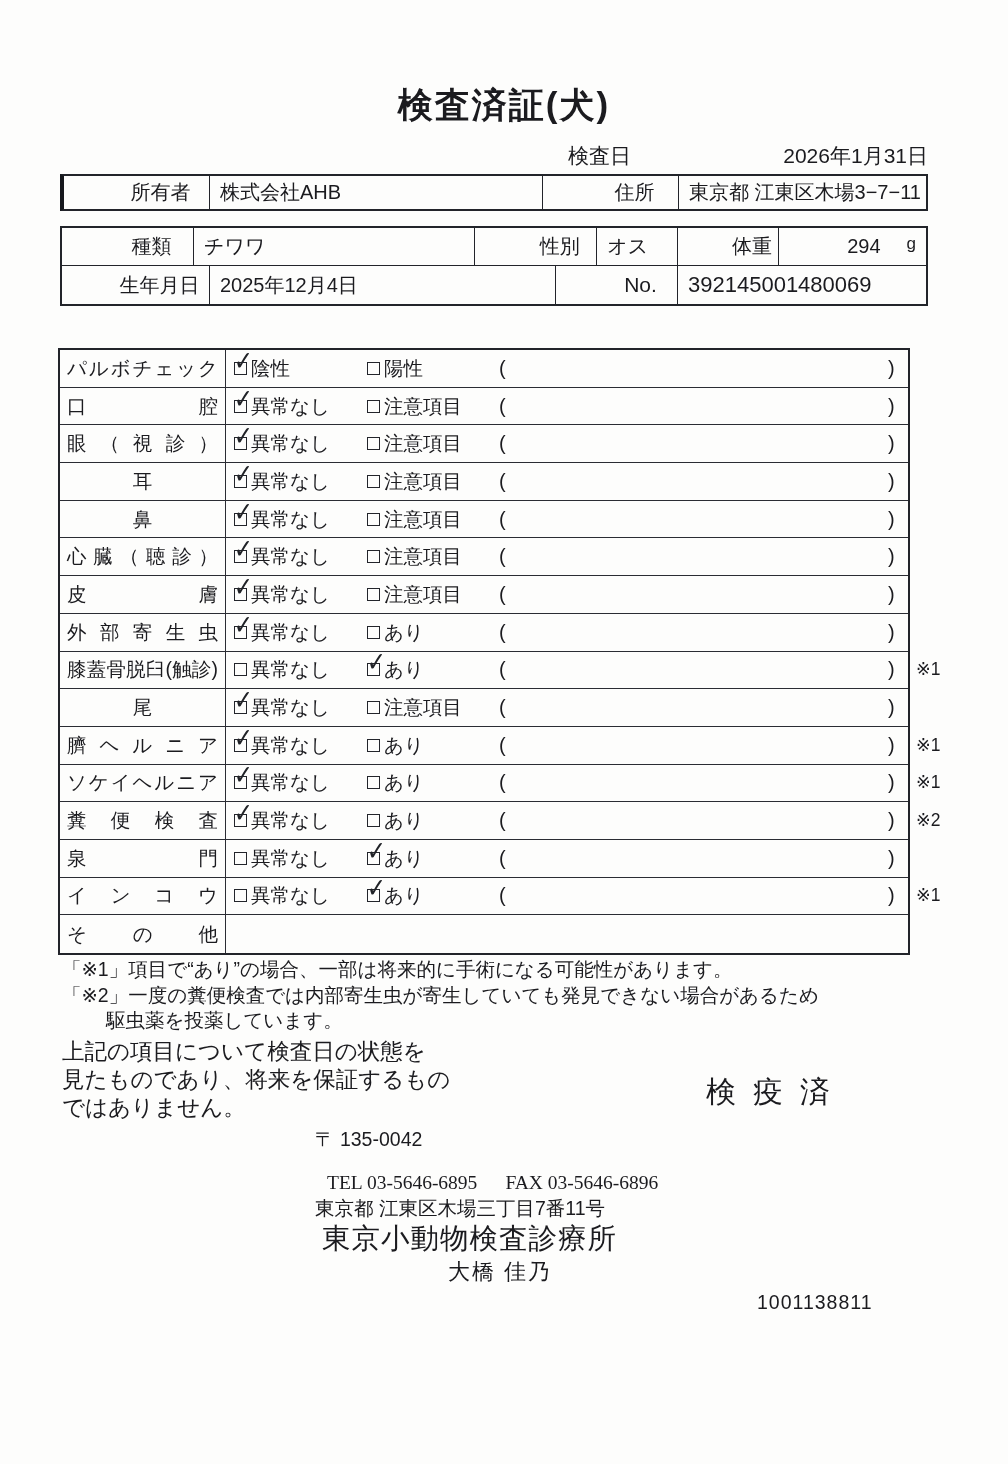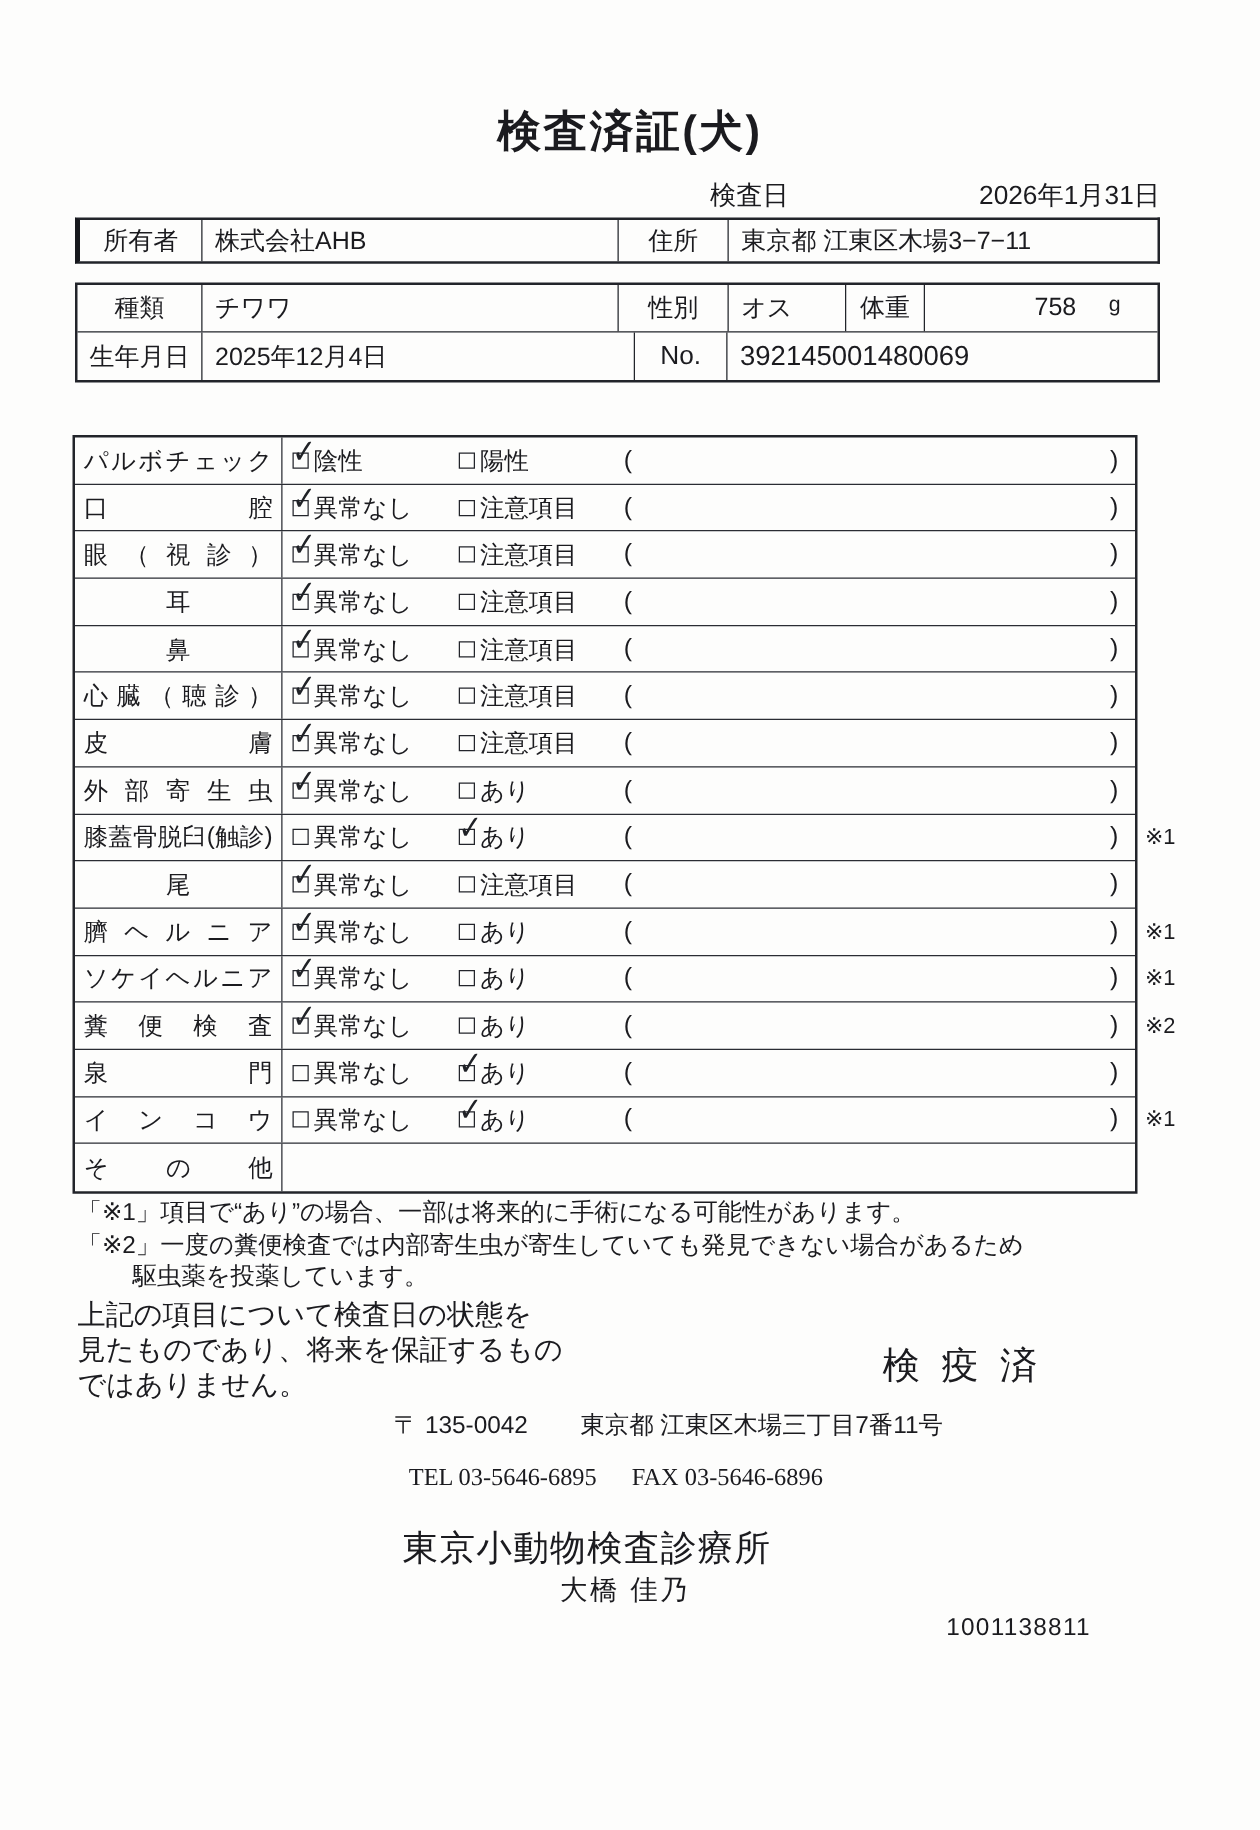--- a/index.html
+++ b/index.html
@@ -10,21 +10,21 @@
   }
   .abs{position:absolute;}
   
   #title{left:0;top:82px;width:1008px;text-align:center;font-size:35px;font-weight:600;letter-spacing:2px;}
   
   #insp-label{left:568px;top:142px;font-size:21px;}
   #insp-date{left:628px;top:142px;width:300px;text-align:right;font-size:21px;}
   
   #owner-table{left:60px;top:174px;width:868px;height:37px;border:2px solid #22242a;border-left:4px solid #16181d;display:flex;box-sizing:border-box;}
   .cell{display:flex;align-items:center;box-sizing:border-box;font-size:20px;overflow:hidden;white-space:nowrap;}
-  .cell.lab{justify-content:center;}
+  .cell.lab{justify-content:center;margin-left:48px;}
   .cell.val{padding-left:10px;}
   .bR{border-right:1.8px solid #22242a;}
   
   #info-table{left:60px;top:226px;width:868px;height:80px;border:2px solid #22242a;box-sizing:border-box;}
   .irow{display:flex;height:38.2px;box-sizing:border-box;}
   .irow.first{border-bottom:1.8px solid #22242a;}
   .wval{justify-content:flex-end;padding-right:14px;}
   .unit{font-size:17px;padding:6px 10px 0 12px;}
   
   #intro{left:62px;top:315px;font-size:20.5px;}
@@ -46,21 +46,21 @@
   
   .note-line{font-size:19.5px;}
   #note1{left:62px;top:956px;}
   #note2{left:62px;top:982px;}
   #note3{left:106px;top:1007px;}
   
   #disclaimer{left:62px;top:1038px;font-size:22.5px;line-height:28px;font-weight:500;}
   
   #stamp{left:706px;top:1072px;font-size:30px;letter-spacing:17px;white-space:nowrap;}
   
-  #postal-line{left:315px;top:1126px;font-size:19.5px;display:flex;gap:42px;white-space:nowrap;}
+  #postal-line{left:315px;top:1126px;font-size:19.5px;display:flex;gap:42px;white-space:nowrap;flex-direction:column;}
   #tel-line{left:327px;top:1172px;font-size:19.5px;display:flex;gap:28px;white-space:nowrap;font-family:Liberation Serif, serif;}
   #clinic{left:322px;top:1220px;font-size:28.5px;letter-spacing:1px;}
   #vet{left:448px;top:1257px;font-size:22px;letter-spacing:2px;}
   #serial{left:757px;top:1291px;font-size:19.5px;letter-spacing:1px;}
 </style>
 </head>
 <body>
 
 <div id="page">
 
@@ -76,21 +76,21 @@
     <div class="cell val" style="flex:1;">東京都 江東区木場3−7−11</div>
   </div>
 
   <div class="abs" id="info-table">
     <div class="irow first">
       <div class="cell lab bR" style="width:100px;">種類</div>
       <div class="cell val bR" style="width:333px;">チワワ</div>
       <div class="cell lab bR" style="width:88px;">性別</div>
       <div class="cell val bR" style="width:94px;">オス</div>
       <div class="cell lab bR" style="width:63px;">体重</div>
-      <div class="cell wval" style="width:135px;">758</div>
+      <div class="cell wval" style="width:135px;">294</div>
       <div class="unit">g</div>
     </div>
     <div class="irow">
       <div class="cell lab bR" style="width:100px;">生年月日</div>
       <div class="cell val bR" style="width:346px;">2025年12月4日</div>
       <div class="cell lab bR" style="width:74px;font-size:21px;">No.</div>
       <div class="cell val" style="flex:1;font-size:22px;">392145001480069</div>
     </div>
   </div>
 

